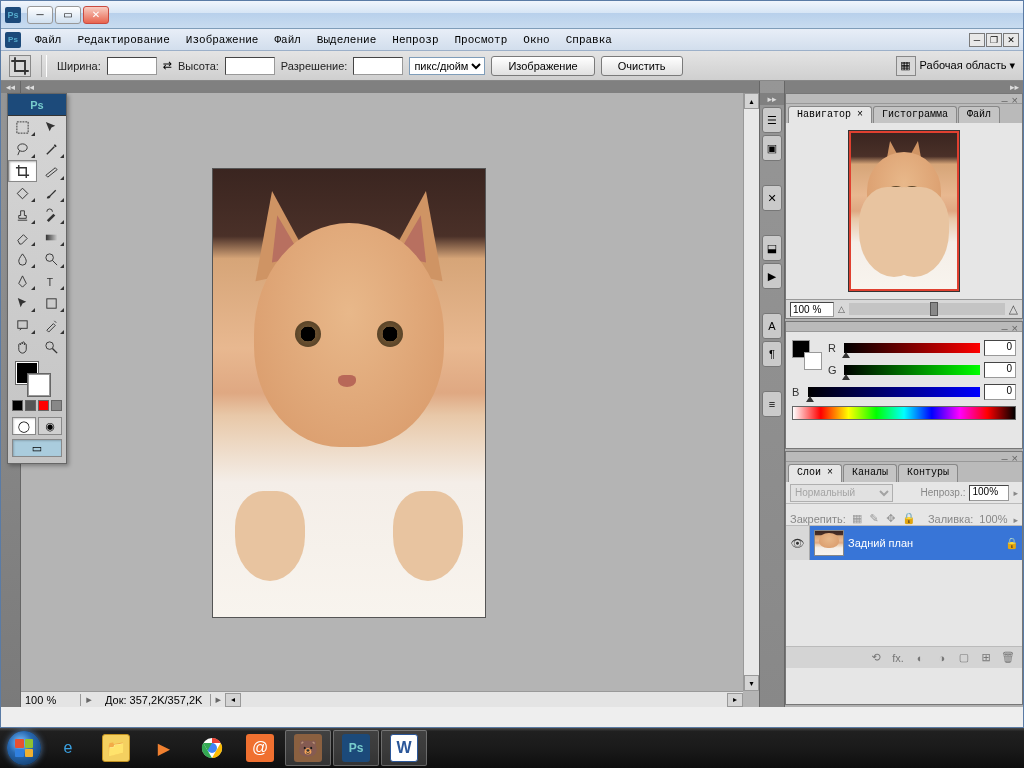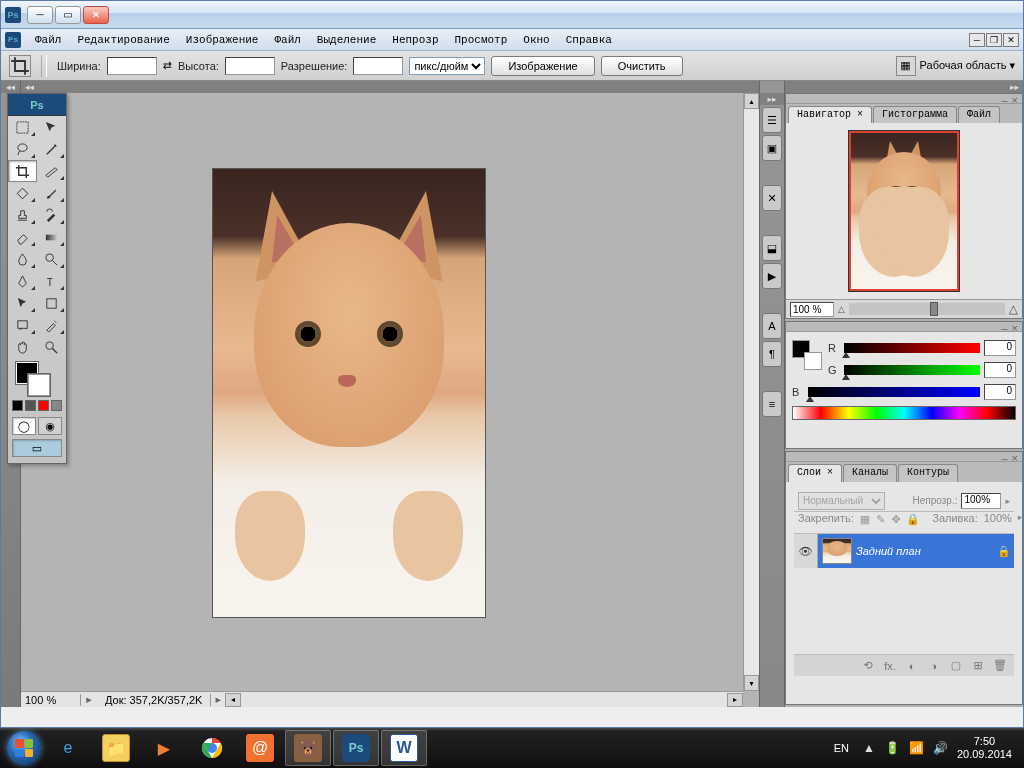--- a/index.html
+++ b/index.html
@@ -104,28 +104,28 @@
 .slider-row .sl.b{background:linear-gradient(to right,#000,#00f);}
 .slider-row .sl .th{position:absolute;top:9px;left:-2px;width:0;height:0;border-left:4px solid transparent;border-right:4px solid transparent;border-bottom:6px solid #333;}
 .slider-row .val{width:32px;height:16px;background:#fff;border:1px inset #999;text-align:right;padding:0 3px;font-size:10px;}
 .spectrum{height:14px;background:linear-gradient(to right,#fff,#f00,#ff0,#0f0,#0ff,#00f,#f0f,#f00,#000);border:1px solid #666;margin-top:4px;clear:both;}
 
 .layers-body{background:#e6e6e6;}
 .layers-opts{display:flex;align-items:center;height:22px;padding:0 4px;gap:4px;border-bottom:1px solid #bbb;}
 .layers-opts select{flex:1;height:18px;background:#e0e0e0;border:1px solid #999;font-size:10px;color:#888;}
 .layers-opts .lab{color:#888;font-size:10px;margin-left:24px;}
 .layers-opts .val{width:40px;height:16px;background:#fff;border:1px inset #999;font-size:10px;padding:0 2px;}
-.layers-lock{display:flex;align-items:flex-start;height:22px;padding:0 4px;gap:6px;border-bottom:1px solid #bbb;font-size:10px;color:#888;}
+.layers-lock{display:flex;align-items:flex-end;height:22px;padding:0 4px;gap:6px;border-bottom:1px solid #bbb;font-size:10px;color:#888;}
 .layers-lock .ic{width:14px;height:14px;display:flex;align-items:center;justify-content:center;color:#999;}
 .layer-list{height:120px;background:#e6e6e6;overflow:auto;}
 .layer-row{height:34px;display:flex;align-items:center;background:#3875d7;color:#fff;}
 .layer-row .vis{width:24px;height:100%;background:#d8d8d8;display:flex;align-items:center;justify-content:center;color:#333;border-right:1px solid #aaa;}
 .layer-row .lthumb{width:30px;height:26px;margin:0 4px;border:1px solid #888;background:#fff;overflow:hidden;position:relative;}
 .layer-row .lthumb .mini{width:100%;height:100%;}
-.layer-row .lname{flex:1;font-style:italic;}
+.layer-row .lname{flex:1;}
 .layer-row .lock{width:20px;text-align:center;color:#fff;}
 .layers-foot{height:22px;display:flex;align-items:center;justify-content:flex-end;gap:6px;padding:0 6px;border-top:1px solid #bbb;background:#d4d4d4;}
 .layers-foot .fic{width:16px;height:16px;display:flex;align-items:center;justify-content:center;color:#777;cursor:pointer;}
 
 .taskbar { position:absolute; left:0; right:0; bottom:0; height:40px; background: linear-gradient(to bottom, #4a4a4a 0%, #202020 8%, #1a1a1a 50%, #0e0e0e); display:flex; align-items:center; padding:0 4px; }
 .start-btn { width:40px; height:40px; display:flex;align-items:center;justify-content:center;}
 .start-orb{width:34px;height:34px;border-radius:50%;background:radial-gradient(circle at 40% 35%, #6ab0f0 10%, #2868b0 40%, #0a3058);display:grid;grid-template:1fr 1fr/1fr 1fr;gap:1px;padding:8px;box-shadow:0 0 6px rgba(120,180,255,0.6);}
 .start-orb div{border-radius:1px;}
 .tb-item{width:46px;height:36px;margin:0 1px;border:1px solid transparent;border-radius:2px;display:flex;align-items:center;justify-content:center;cursor:pointer;}
 .tb-item.active{background:rgba(255,255,255,0.15);border-color:rgba(255,255,255,0.25);}
@@ -317,21 +317,21 @@
       <div class="panel" style="flex:1;">
         <div class="panel-ctrl">
             <span>–</span>
             <span>×</span>
           </div>
         <div class="tabs">
           <div class="tab active">Слои ×</div>
           <div class="tab">Каналы</div>
           <div class="tab">Контуры</div>
         </div>
-        <div class="panel-body layers-body" style="padding:8px;">
+        <div class="panel-body layers-body" style="padding:0;">
           <div class="layers-opts">
             <select disabled=""><option>Нормальный</option></select>
             <span class="lab">Непрозр.:</span>
             <div class="val">100%</div>
             <span style="font-size:9px;color:#888;">▸</span>
           </div>
           <div class="layers-lock">
             <span>Закрепить:</span>
             <span class="ic">▦</span>
             <span class="ic">✎</span>
@@ -570,24 +570,13 @@
     </div>
   <div class="tb-item active">
       <div class="ic" style="background:#8a6040;">🐻</div>
     </div>
   <div class="tb-item active">
       <div class="ic" style="background:#1c4a7a;color:#7cc;font-weight:bold;font-size:12px;">Ps</div>
     </div>
   <div class="tb-item active">
       <div class="ic" style="background:#fff;color:#2a5699;font-weight:bold;border:1px solid #2a5699;">W</div>
     </div>
-  <div class="tray">
-    <span class="lang">EN</span>
-    <span class="trayic">▲</span>
-    <span class="trayic">🔋</span>
-    <span class="trayic">📶</span>
-    <span class="trayic">🔊</span>
-    <div class="clock">
-      <div>7:50</div>
-      <div>20.09.2014</div>
-    </div>
-  </div>
 </div>
 
 </body></html>

